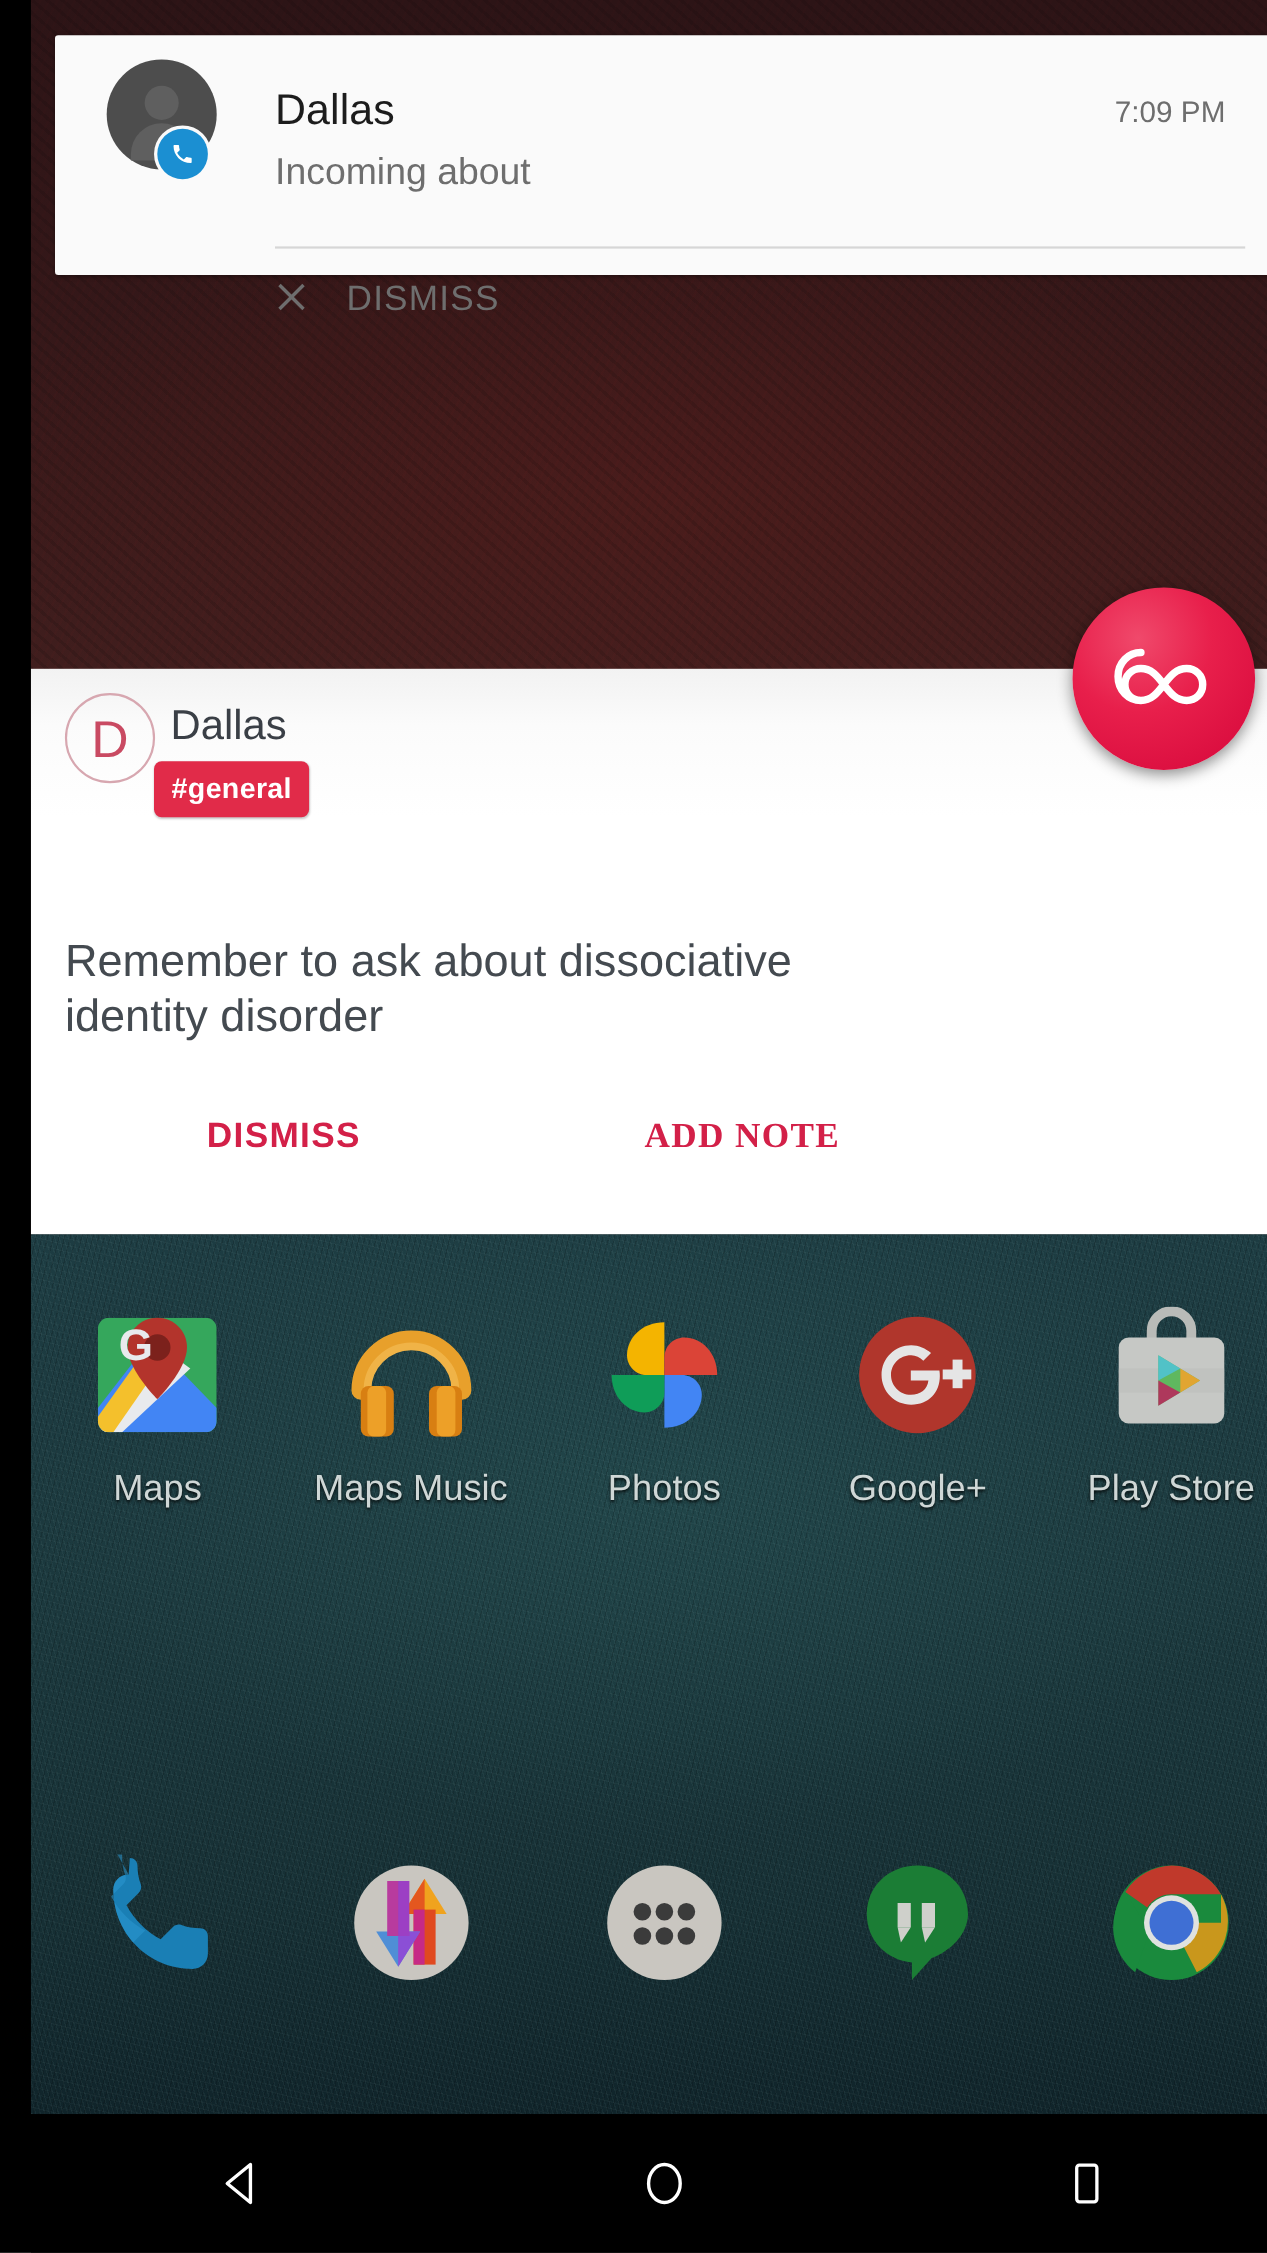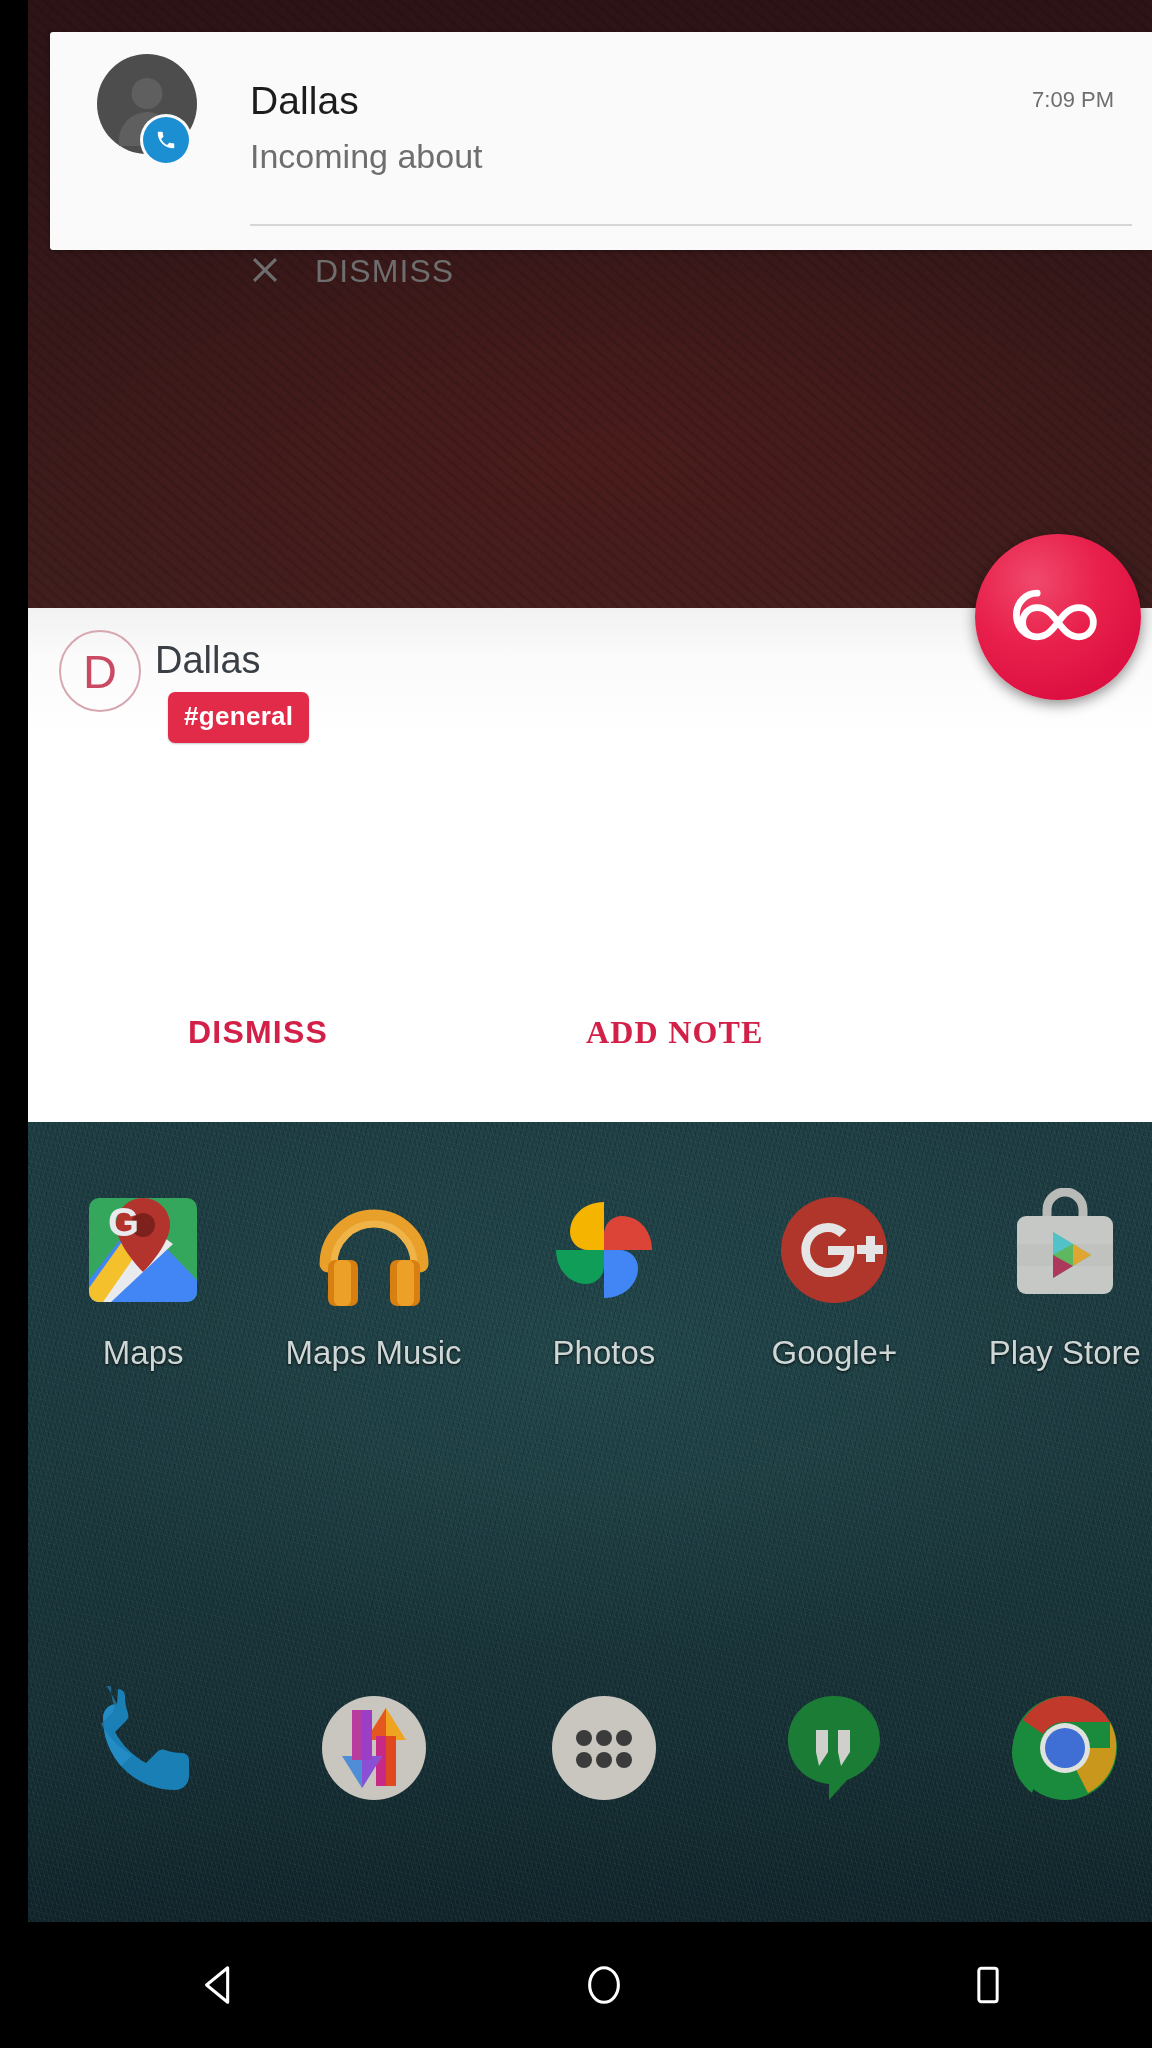--- a/index.html
+++ b/index.html
@@ -75,21 +75,21 @@
   .cc-title {
     position:absolute; left:200px; top:47px;
     font-size:39px; color:#1c1c1c; letter-spacing:.1px;
   }
   .cc-sub {
     position:absolute; left:200px; top:105px;
     font-size:34px; color:#6e6e6e;
   }
   .cc-time {
     position:absolute; right:42px; top:55px;
-    font-size:22px; color:#6e6e6e;
+    font-size:27px; color:#6e6e6e;
   }
   .cc-divider {
     position:absolute; left:200px; right:24px; top:192px;
     height:2px; background:#d6d6d6;
   }
   .cc-actions { position:absolute; left:0; top:196px; width:100%; height:86px; }
   .cc-action {
     position:absolute; top:0; height:86px;
     display:flex; align-items:center; gap:31px;
     background:none; border:0; cursor:pointer; padding:0;
@@ -112,21 +112,21 @@
     position:absolute; left:31px; top:22px; width:82px; height:82px;
     border-radius:50%; border:2px solid #d7a7b0;
     display:flex; align-items:center; justify-content:center;
     font-size:47px; color:#c94a62; line-height:1;
   }
   .note-name {
     position:absolute; left:127px; top:31px;
     font-size:38px; color:#3a3f46;
   }
   .note-tag {
-    position:absolute; left:140px; top:84px;
+    position:absolute; left:112px; top:84px;
     background:#e12b49; color:#fff;
     font-size:26px; font-weight:bold; letter-spacing:.3px;
     padding:9px 16px 11px 16px; border-radius:7px;
     display:inline-block;
     box-shadow:0 1px 2px rgba(0,0,0,.22);
   }
   .note-body {
     position:absolute; left:31px; top:240px; width:760px;
     font-size:41px; line-height:1.22; color:#444a50; font-weight:300;
   }
@@ -233,20 +233,21 @@
     </span>
   </div>
 
   <div class="note-card">
     <div class="note-head">
       <div class="note-avatar">D</div>
       <div class="note-name">Dallas</div>
       <div class="note-tag">#general</div>
     </div>
 
+    <div class="note-body">Remember to ask about dissociative identity disorder</div>
 
     <div class="note-actions">
       <button class="note-btn dismiss">DISMISS</button>
       <button class="note-btn addnote">ADD NOTE</button>
     </div>
   </div>
 
   <div class="app-grid">
 
     <div class="app">

